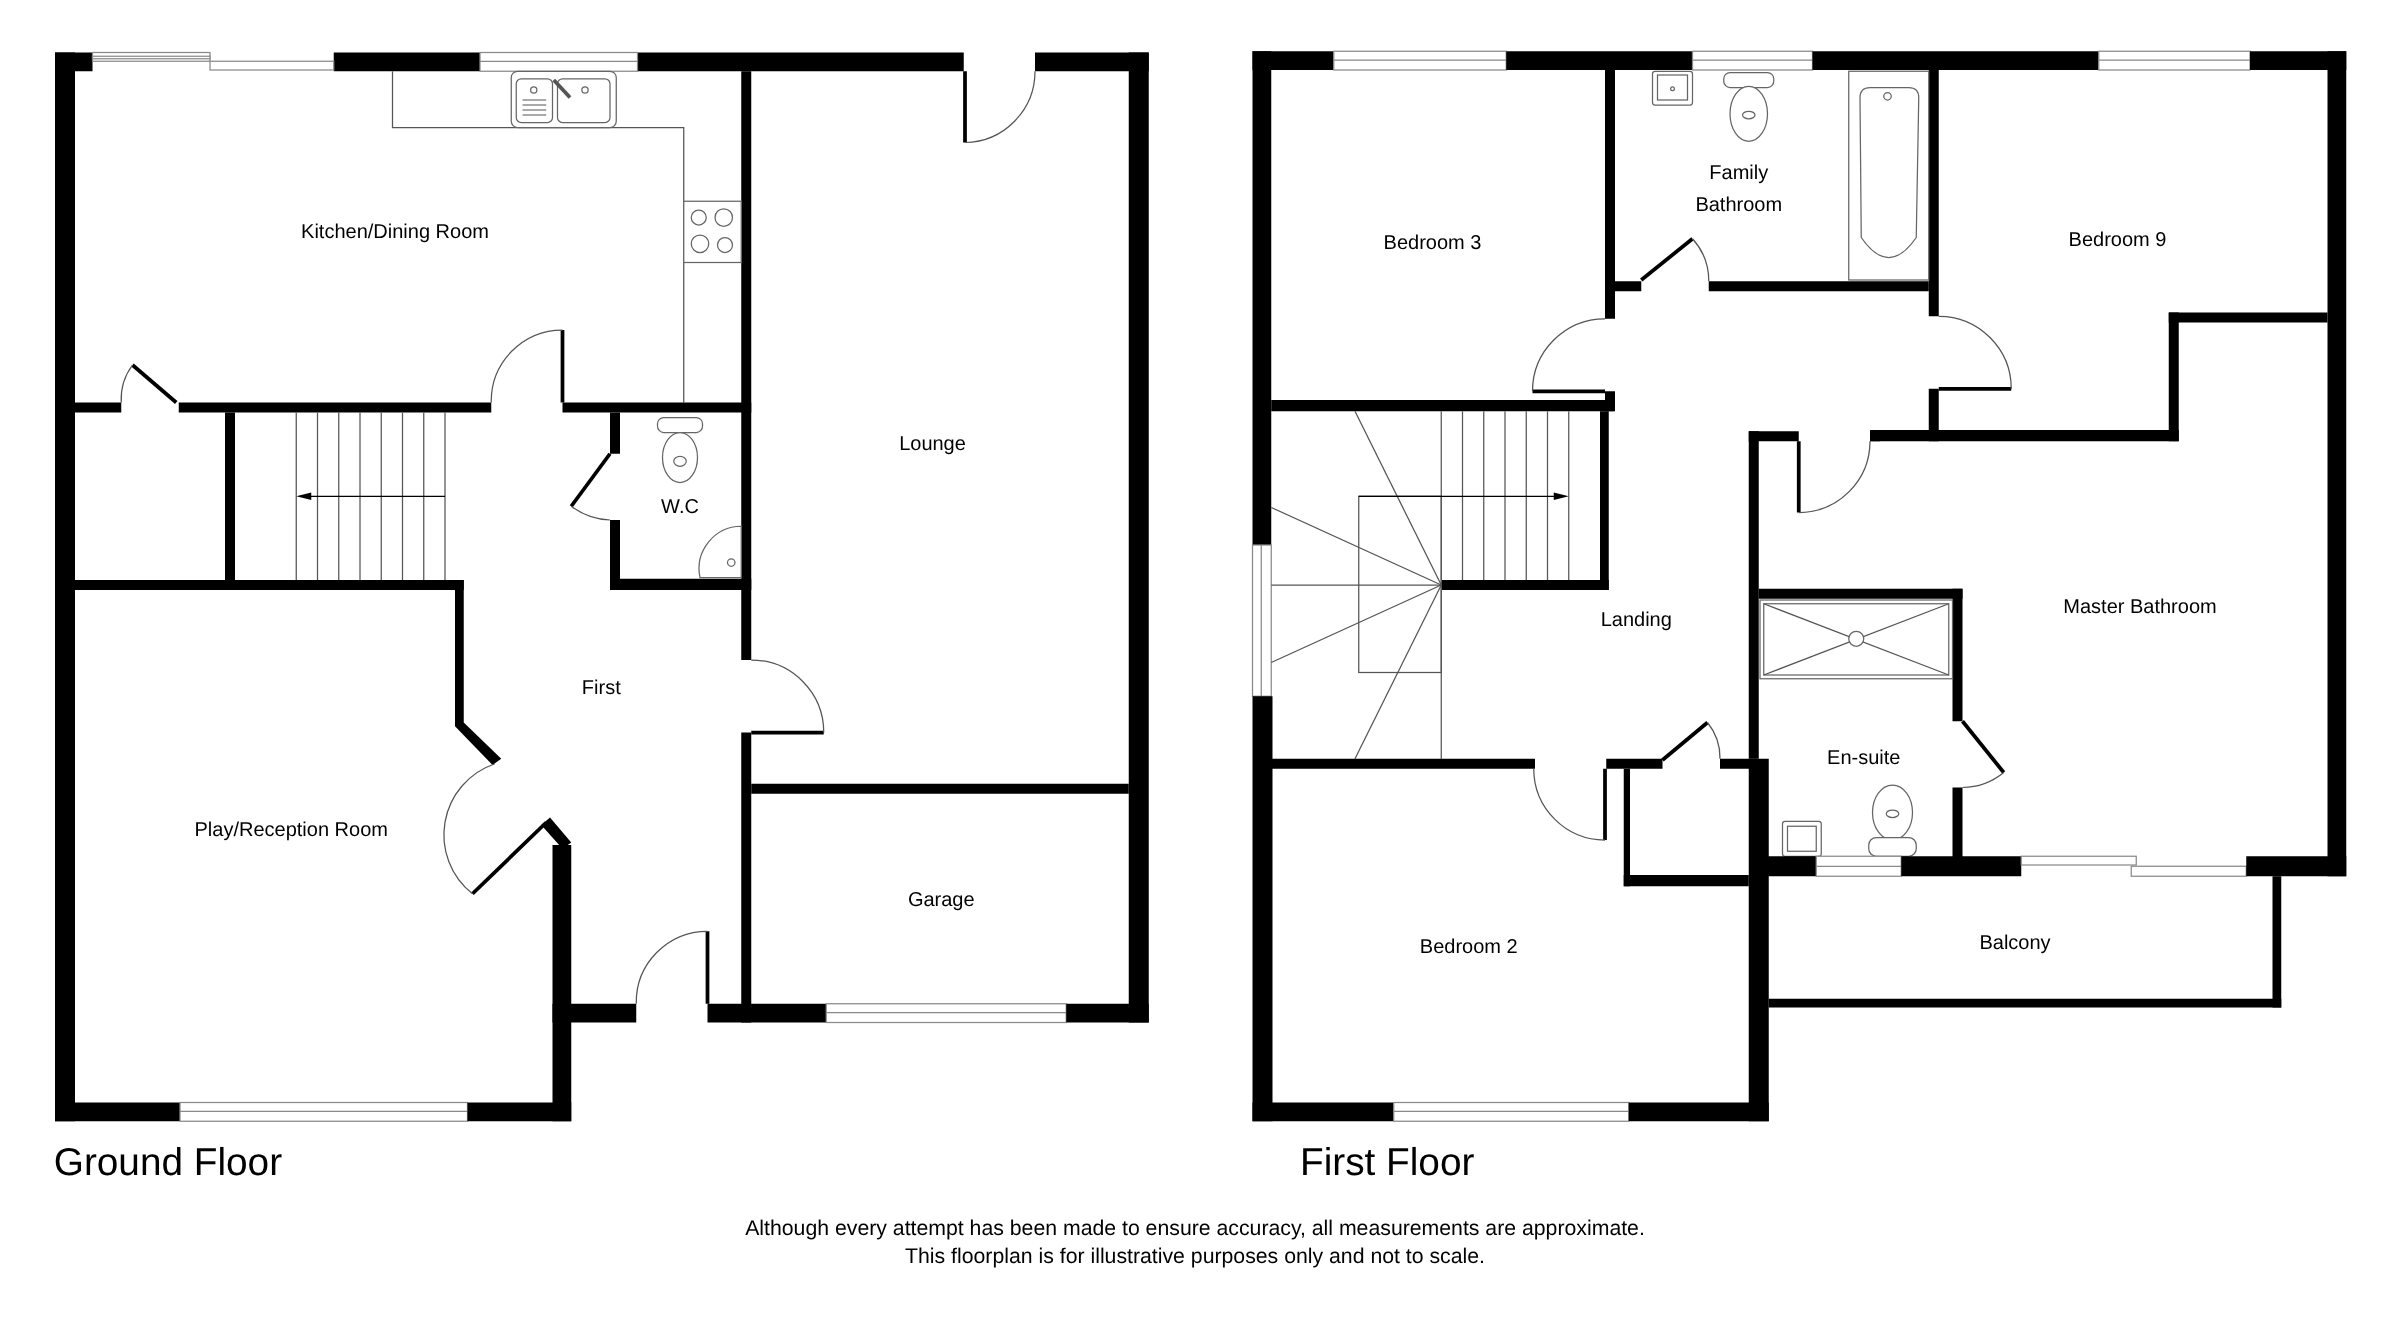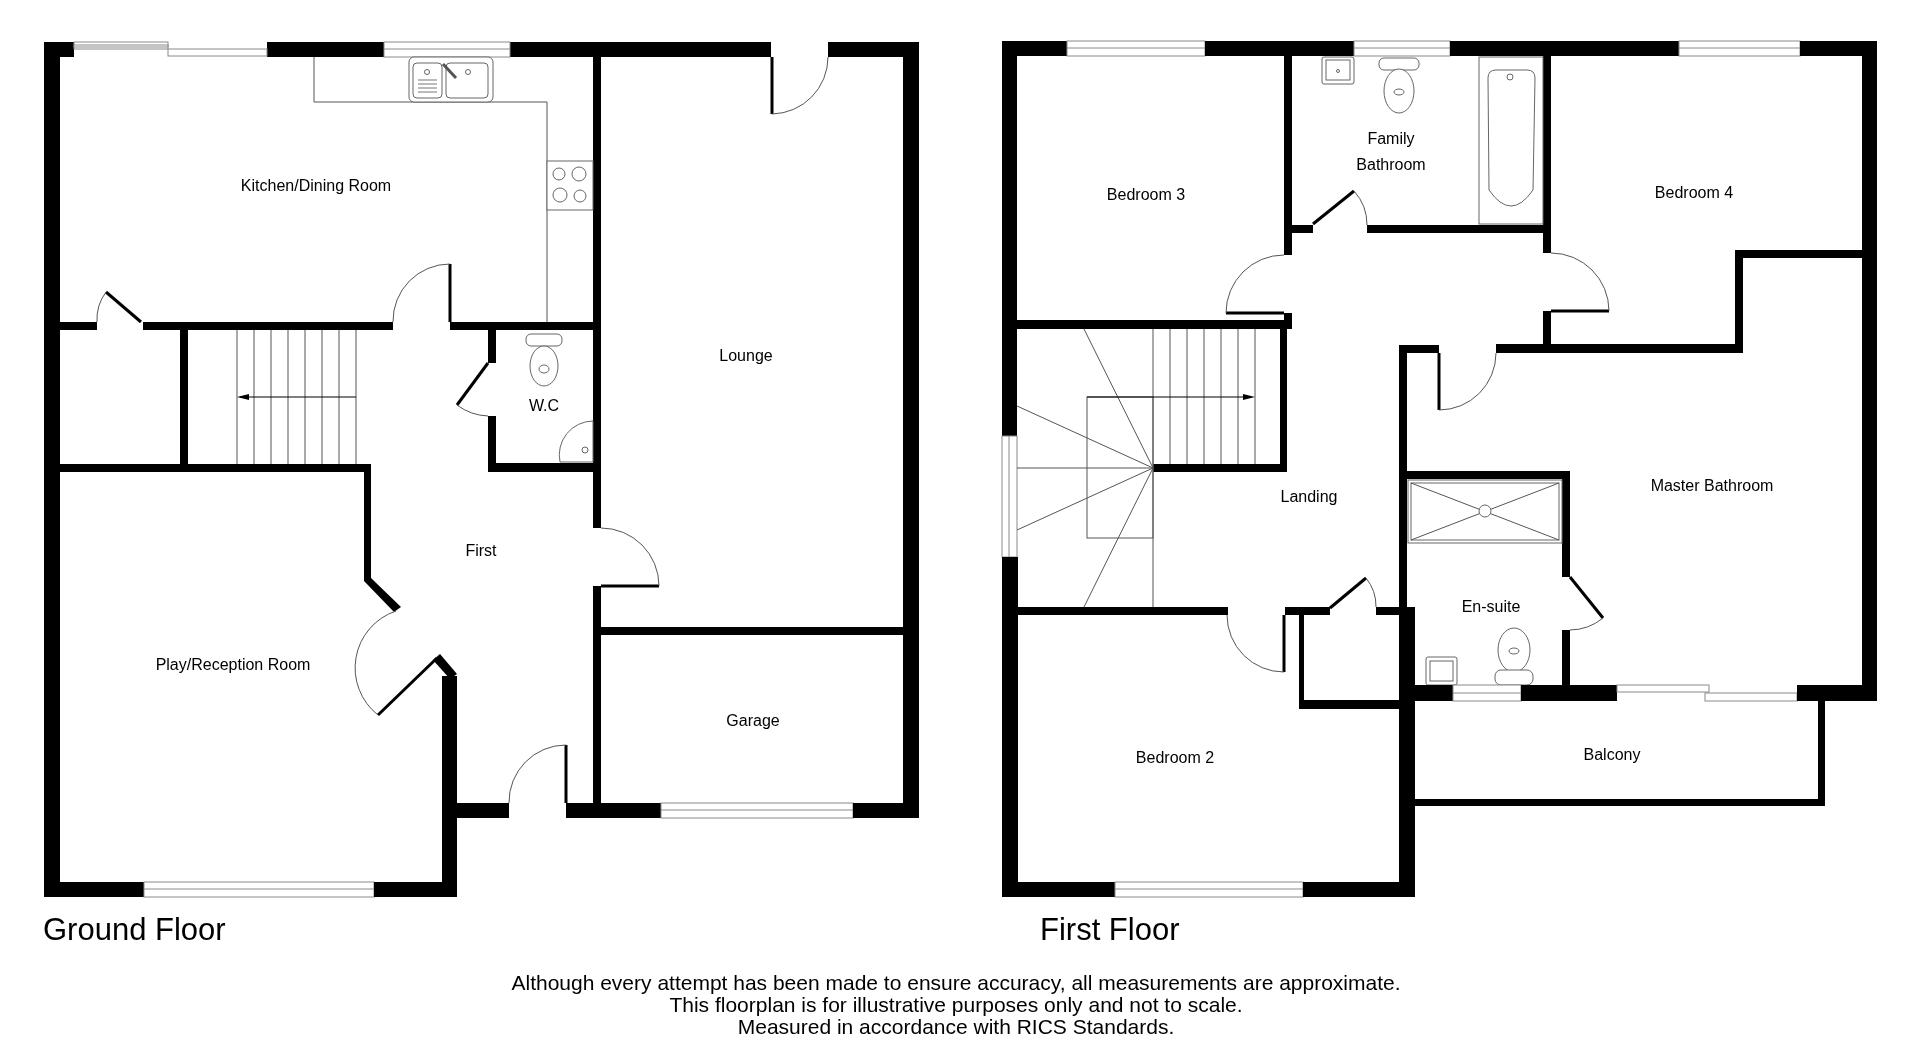--- a/index.html
+++ b/index.html
@@ -9,21 +9,21 @@
   .wall { fill:#000; }
   .win { fill:#fff; stroke:#8a8a8a; stroke-width:1; }
   .thin { fill:none; stroke:#555; stroke-width:1; }
   .fixture { fill:#fff; stroke:#666; stroke-width:1; }
   .leaf { stroke:#000; stroke-width:3; fill:none; }
   .arc { fill:none; stroke:#555; stroke-width:1; }
   .room-label { position:absolute; font-size:16px; line-height:24px; text-align:center;
                 transform:translate(-50%,-50%); white-space:nowrap; }
   .floor-title { position:absolute; font-size:31px; line-height:34px; white-space:nowrap; }
   .disclaimer { position:absolute; left:0; width:1912px; top:972px; text-align:center;
-                font-size:21px; line-height:22px; }
+                font-size:17px; line-height:22px; }
   .disclaimer div { white-space:nowrap; }
 </style>
 </head>
 <body>
 
 <svg id="plan" viewBox="0 0 1920 1064" xmlns="http://www.w3.org/2000/svg">
 
   <g>
 
     <rect class="wall" x="44" y="42" width="16" height="855"></rect>
@@ -312,27 +312,26 @@
 <div class="room-label" style="left:316px; top:186px;">Kitchen/Dining Room</div>
 <div class="room-label" style="left:746px; top:356px;">Lounge</div>
 <div class="room-label" style="left:544px; top:406px;">W.C</div>
 <div class="room-label" style="left:481px; top:551px;">First</div>
 <div class="room-label" style="left:233px; top:665px;text-align:center;">Play/Reception Room</div>
 <div class="room-label" style="left:753px; top:721px;">Garage</div>
 
 <div class="room-label" style="left:1146px; top:195px;text-align:right;">Bedroom 3</div>
 <div class="room-label" style="left:1391px; top:139px;">Family</div>
 <div class="room-label" style="left:1391px; top:165px;">Bathroom</div>
-<div class="room-label" style="left:1694px; top:193px;">Bedroom 4</div>
+<div class="room-label" style="left:1694px; top:193px;">Bedroom 9</div>
 <div class="room-label" style="left:1309px; top:497px;">Landing</div>
 <div class="room-label" style="left:1712px; top:486px;">Master Bathroom</div>
 <div class="room-label" style="left:1491px; top:607px;">En-suite</div>
 <div class="room-label" style="left:1175px; top:758px;">Bedroom 2</div>
 <div class="room-label" style="left:1612px; top:755px;">Balcony</div>
 
 <div class="floor-title" style="left:43px; top:913px;">Ground Floor</div>
 <div class="floor-title" style="left:1004px; top:913px;margin-left:36px;">First Floor</div>
 
 <div class="disclaimer">
   <div>Although every attempt has been made to ensure accuracy, all measurements are approximate.</div>
   <div>This floorplan is for illustrative purposes only and not to scale.</div>
-  <div>Measured in accordance with RICS Standards.</div>
 </div>
 
 </body></html>

